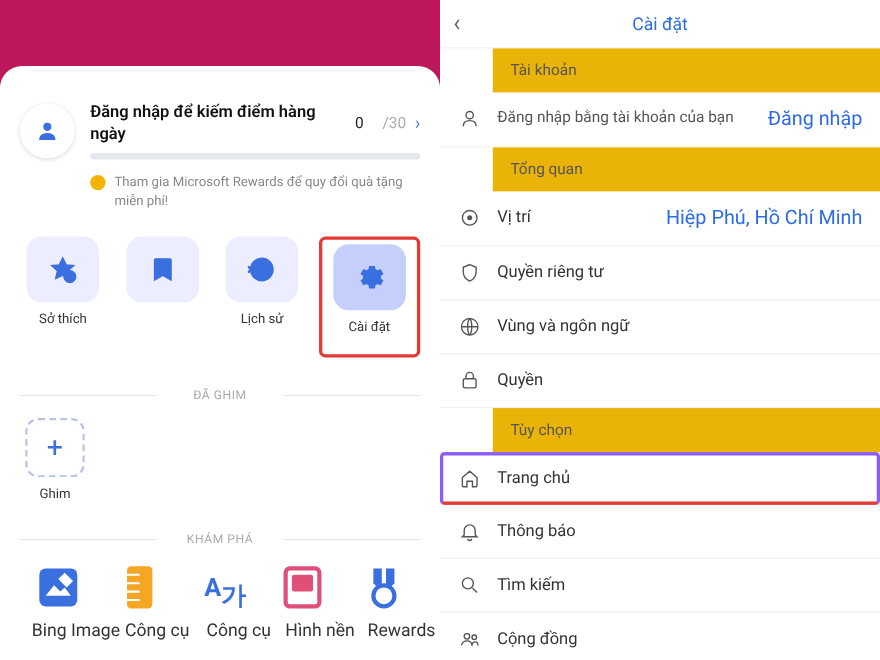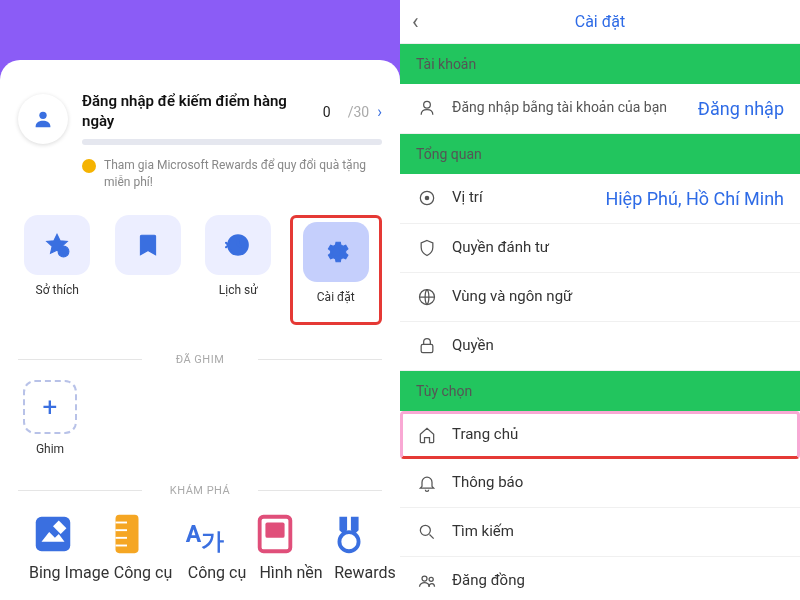--- a/index.html
+++ b/index.html
@@ -12,21 +12,21 @@
     overflow: hidden;
   }
   .pane {
     width: 400px;
     height: 600px;
     background: #fff;
     position: relative;
     overflow: hidden;
   }
   .pane.left {
-    background: #8b5cf6;
+    background: #be185d;
   }
   .sheet {
     position: absolute;
     top: 60px;
     left: 0;
     right: 0;
     bottom: 0;
     background: #fff;
     border-radius: 20px 20px 0 0;
     padding: 32px 18px 0 18px;
@@ -127,33 +127,33 @@
   
   .header {
     height:44px; display:flex; align-items:center; padding:0 12px;
     border-bottom:1px solid #eee;
   }
   .back { font-size:22px; color:#666; width:24px;}
   .header-title { flex:1; text-align:center; color:#2e6be6; font-size:16px;}
   .header-spacer{width:24px;}
 
   .section-head {
-    background:#22c55e; padding:12px 16px; font-size:14px; color:#555;
+    background:#eab308; padding:12px 16px; font-size:14px; color:#555;margin-left:48px;
   }
   .row {
     display:flex; align-items:flex-start; gap:14px;
     padding:14px 16px; border-bottom:1px solid #f0f0f0;
   }
   .row .ricon { width:22px; display:flex; justify-content:center; color:#555;}
   .row .ricon svg{ width:20px;height:20px; fill:none; stroke:#555; stroke-width:1.5;}
   .row .rlabel { flex:1; font-size:15px; color:#333;}
   .row .rvalue { font-size:18px; color:#2e6be6;}
   .row .sub { font-size:14px; color:#555; line-height:1.3;}
   .row.hl {
-    border:3px solid #f9a8d4; border-radius:4px; border-bottom:3px solid #e53935;
+    border:3px solid #8b5cf6; border-radius:4px; border-bottom:3px solid #e53935;
     padding:11px 13px;
   }
 </style>
 </head>
 <body>
 
 <div class="pane left">
   <div class="sheet">
 
     <div class="signin-row">
@@ -312,21 +312,21 @@
       </div>
     <div class="rlabel">Vị trí</div>
     <div class="rvalue">Hiệp Phú, Hồ Chí Minh</div>
   </div>
   <div class="row">
     <div class="ricon">
         <svg viewBox="0 0 24 24">
           <path d="M12 3l7 3v5c0 5-3 8-7 10-4-2-7-5-7-10V6z"></path>
         </svg>
       </div>
-    <div class="rlabel">Quyền đánh tư</div>
+    <div class="rlabel">Quyền riêng tư</div>
   </div>
   <div class="row">
     <div class="ricon">
         <svg viewBox="0 0 24 24">
           <circle cx="12" cy="12" r="9"></circle>
           <path d="M3 12h18M12 3c3 3 3 15 0 18M12 3c-3 3-3 15 0 18"></path>
         </svg>
       </div>
     <div class="rlabel">Vùng và ngôn ngữ</div>
   </div>
@@ -369,15 +369,15 @@
   </div>
   <div class="row">
     <div class="ricon">
         <svg viewBox="0 0 24 24">
           <circle cx="9" cy="9" r="3"></circle>
           <circle cx="17" cy="10" r="2.5"></circle>
           <path d="M3 19c0-3 3-5 6-5s6 2 6 5"></path>
           <path d="M14 19c0-2 2-4 4-4s3 2 3 4"></path>
         </svg>
       </div>
-    <div class="rlabel">Đăng đồng</div>
+    <div class="rlabel">Cộng đồng</div>
   </div>
 </div>
 
 </body></html>

